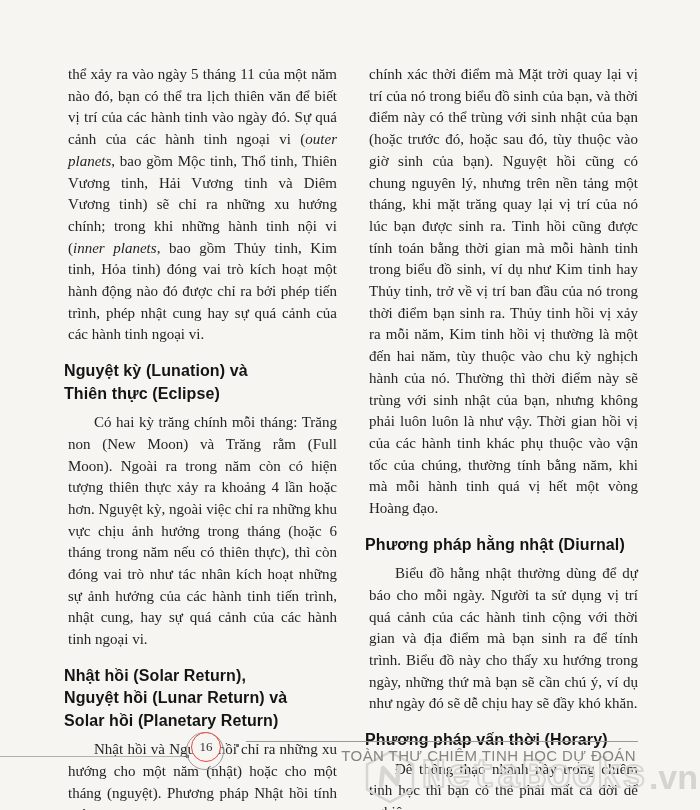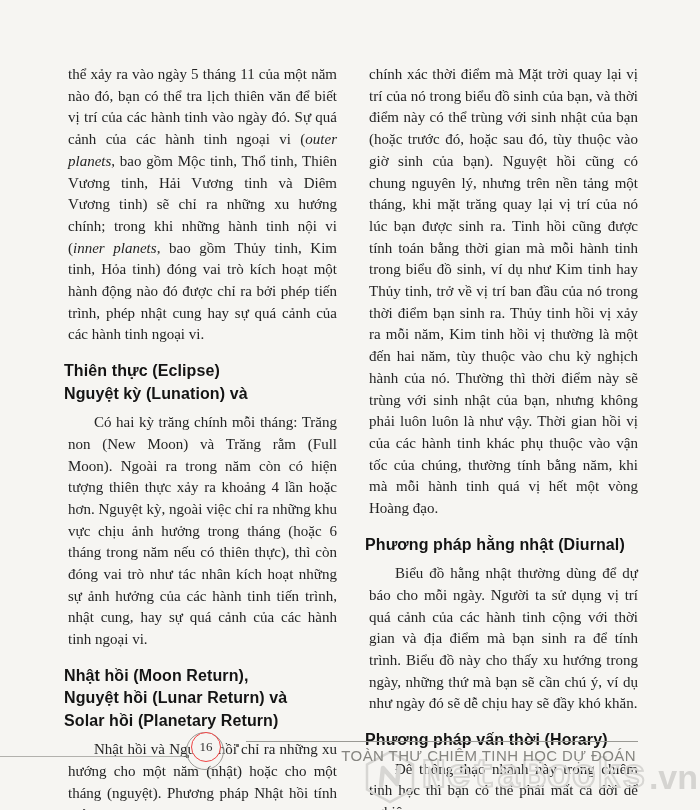--- a/index.html
+++ b/index.html
@@ -99,28 +99,28 @@
 <div class="page">
 
   <div class="columns">
 
     <div class="col">
       <p class="body cont">
         <span>thể xảy ra vào ngày 5 tháng 11 của một năm nào đó, bạn có thể tra lịch thiên văn để biết vị trí của các hành tinh vào ngày đó. Sự quá cảnh của các hành tinh ngoại vi (</span><em>outer planets</em><span>, bao gồm Mộc tinh, Thổ tinh, Thiên Vương tinh, Hải Vương tinh và Diêm Vương tinh) sẽ chỉ ra những xu hướng chính; trong khi những hành tinh nội vi (</span><em>inner planets</em><span>, bao gồm Thủy tinh, Kim tinh, Hỏa tinh) đóng vai trò kích hoạt một hành động nào đó được chỉ ra bởi phép tiến trình, phép nhật cung hay sự quá cảnh của các hành tinh ngoại vi.</span>
       </p>
 
       <h2 class="sect">
+        <span class="hline">Nguyệt kỳ (Lunation) và</span>
         <span class="hline">Thiên thực (Eclipse)</span>
-        <span class="hline">Nguyệt kỳ (Lunation) và</span>
       </h2>
 
       <p class="body indent">Có hai kỳ trăng chính mỗi tháng: Trăng non (New Moon) và Trăng rằm (Full Moon). Ngoài ra trong năm còn có hiện tượng thiên thực xảy ra khoảng 4 lần hoặc hơn. Nguyệt kỳ, ngoài việc chỉ ra những khu vực chịu ảnh hưởng trong tháng (hoặc 6 tháng trong năm nếu có thiên thực), thì còn đóng vai trò như tác nhân kích hoạt những sự ảnh hưởng của các hành tinh tiến trình, nhật cung, hay sự quá cảnh của các hành tinh ngoại vi.</p>
 
       <h2 class="sect">
-        <span class="hline">Nhật hồi (Moon Return),</span>
+        <span class="hline">Nhật hồi (Solar Return),</span>
         <span class="hline">Nguyệt hồi (Lunar Return) và</span>
         <span class="hline">Solar hồi (Planetary Return)</span>
       </h2>
 
       <p class="body indent">Nhật hồi và Nguyệt hồi chỉ ra những xu hướng cho một năm (nhật) hoặc cho một tháng (nguyệt). Phương pháp Nhật hồi tính toán</p>
     </div>
 
     <div class="col">
       <p class="body cont">chính xác thời điểm mà Mặt trời quay lại vị trí của nó trong biểu đồ sinh của bạn, và thời điểm này có thể trùng với sinh nhật của bạn (hoặc trước đó, hoặc sau đó, tùy thuộc vào giờ sinh của bạn). Nguyệt hồi cũng có chung nguyên lý, nhưng trên nền tảng một tháng, khi mặt trăng quay lại vị trí của nó lúc bạn được sinh ra. Tinh hồi cũng được tính toán bằng thời gian mà mỗi hành tinh trong biểu đồ sinh, ví dụ như Kim tinh hay Thủy tinh, trở về vị trí ban đầu của nó trong thời điểm bạn sinh ra. Thủy tinh hồi vị xảy ra mỗi năm, Kim tinh hồi vị thường là một đến hai năm, tùy thuộc vào chu kỳ nghịch hành của nó. Thường thì thời điểm này sẽ trùng với sinh nhật của bạn, nhưng không phải luôn luôn là như vậy. Thời gian hồi vị của các hành tinh khác phụ thuộc vào vận tốc của chúng, thường tính bằng năm, khi mà mỗi hành tinh quá vị hết một vòng Hoàng đạo.</p>
 

